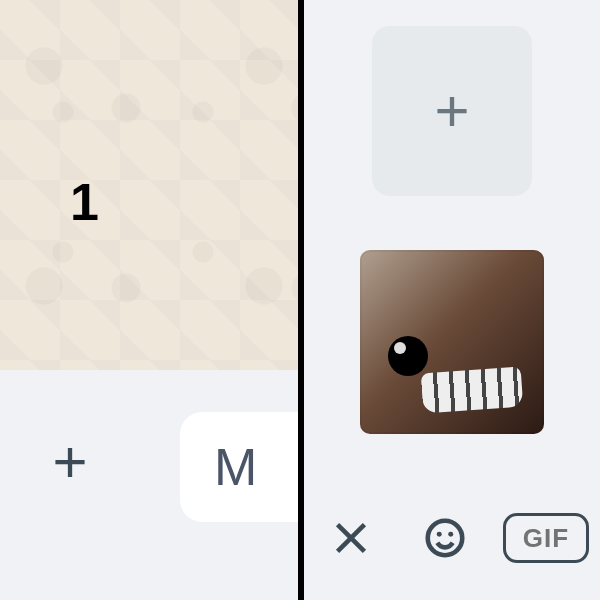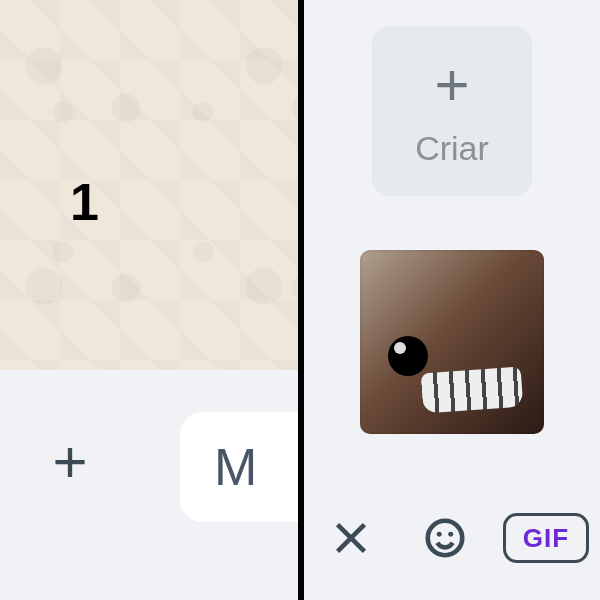--- a/index.html
+++ b/index.html
@@ -70,21 +70,21 @@
   }
 
   .tabs { position: absolute; left: 0; bottom: 0; right: 0; height: 112px; padding-bottom: 12px;
           display: flex; align-items: center; justify-content: space-around; background:#f0f2f5;}
   .tab-btn { width: 72px; height: 72px; display:flex; align-items:center; justify-content:center;
              color:#3b4a54; cursor:pointer; }
   .tab-btn svg { width: 46px; height: 46px; stroke:#3b4a54; fill:none; stroke-width:2.4; }
   .gif-chip {
     width: 86px; height: 50px; border: 3px solid #3b4a54; border-radius: 14px;
     display:flex; align-items:center; justify-content:center;
-    font-size: 26px; font-weight: 700; color:#6d28d9; letter-spacing:1px; cursor:pointer;
+    font-size: 26px; font-weight: 700; color:#737373; letter-spacing:1px; cursor:pointer;
   }
 </style>
 </head>
 <body>
 
 <div class="stage">
 
   <div class="left">
     <div class="chat-bg"></div>
     <div class="panel-number">1</div>
@@ -98,21 +98,20 @@
       </div>
     </div>
   </div>
 
   <div class="divider"></div>
 
   <div class="right">
 
     <div class="create-tile">
       <div class="plus">+</div>
-      <div class="lbl">Criar</div>
     </div>
 
     <div class="sticker">
       <div class="eye"></div>
       <div class="teeth"></div>
     </div>
 
     <div class="tabs">
       <div class="tab-btn">
         <svg viewBox="0 0 24 24">

